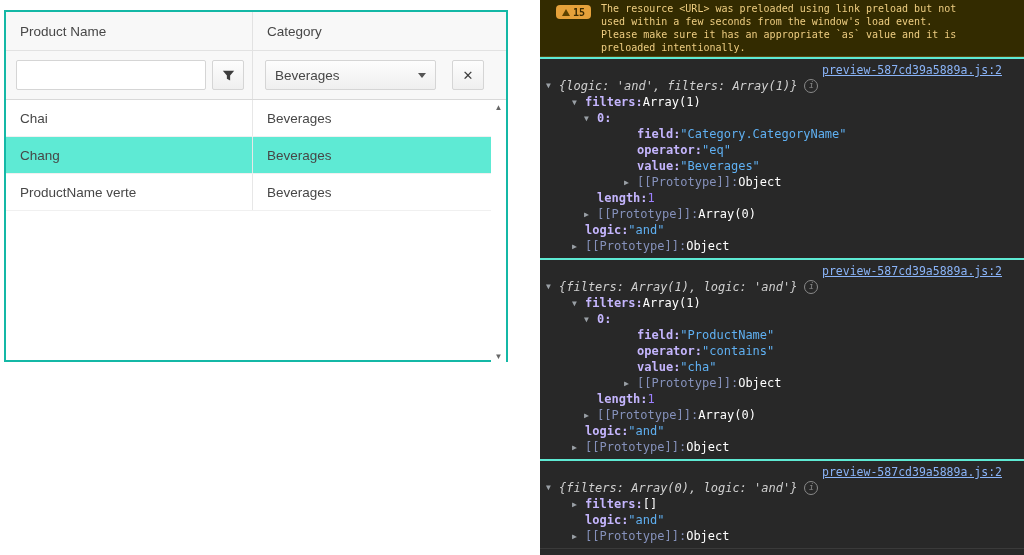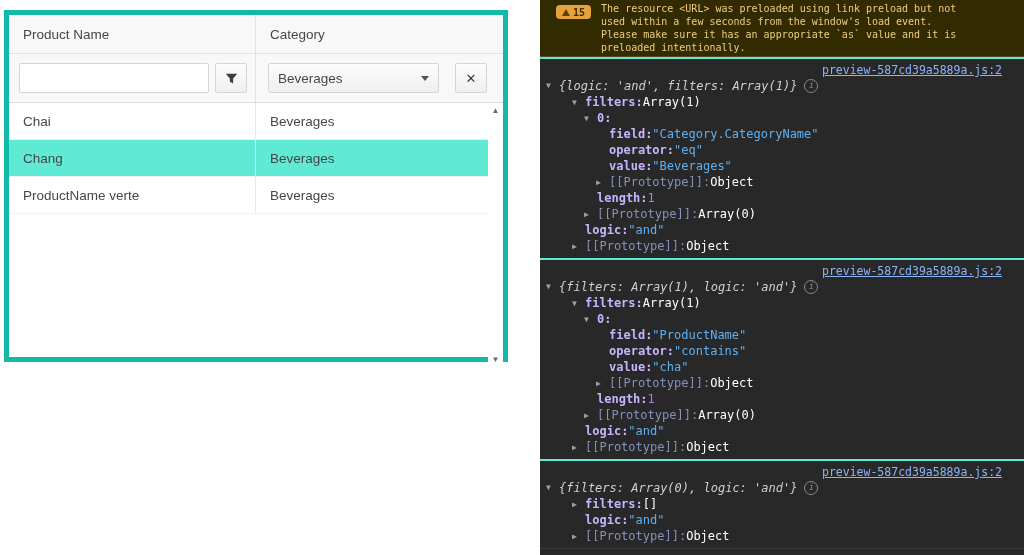--- a/index.html
+++ b/index.html
@@ -1,19 +1,19 @@
 <!DOCTYPE html>
 <html><head>
 <meta charset="utf-8">
 <style>
   html,body{margin:0;padding:0;background:#fff}
   .app{position:relative;width:1024px;height:555px;overflow:hidden;background:#fff}
 
   
-  .grid{position:absolute;left:4px;top:10px;width:504px;height:352px;border:5px solid #14b8a6;
+  .grid{position:absolute;left:4px;top:10px;width:504px;height:352px;border:2px solid #14b8a6;
         background:#fff;font-family:"Liberation Sans",sans-serif;font-size:13.5px;color:#474747;box-sizing:border-box}
   .grid-header{display:flex;height:38px;background:#f8f8f8;border-bottom:1px solid #e2e2e2}
   .hcell{display:flex;align-items:center;padding-left:14px;box-sizing:border-box}
   .hcell.c1{width:246px}
   .hcell.c2{flex:1;border-left:1px solid #e2e2e2}
   .filter-row{display:flex;height:48px;background:#f8f8f8;border-bottom:1px solid #d9d9d9}
   .fcell{display:flex;align-items:center;box-sizing:border-box}
   .fcell.c1{width:246px;padding-left:10px;gap:6px}
   .fcell.c2{flex:1;border-left:1px solid #e2e2e2;padding-left:12px;gap:16px}
   .filter-input{width:190px;height:30px;border:1px solid #d5d5d5;border-radius:2px;background:#fff;
@@ -46,21 +46,21 @@
   .warn-tri{width:0;height:0;border-left:4px solid transparent;border-right:4px solid transparent;border-bottom:7px solid #5d4200}
   .warn-text{white-space:pre-line;font-size:10px;line-height:13px}
   .entry{border-top:2px solid #5eead4;padding:2px 0 4px 0}
   .link-row{text-align:right;padding:2px 22px 0 0;line-height:14px}
   .src-link{color:#8ab4f8;text-decoration:underline;font-size:11.5px;cursor:pointer}
   .preview-row{padding-left:6px;height:17px;display:flex;align-items:center}
   .preview-text{font-style:italic;color:#d0d0d0}
   .info-icon{display:inline-block;width:12px;height:12px;border:1px solid #8a8a8a;border-radius:50%;
         color:#8a8a8a;font-size:9px;line-height:11px;text-align:center;font-style:italic;margin-left:7px;flex:none}
   .crow{height:16px;display:flex;align-items:center}
-  .lvl1{padding-left:32px}.lvl2{padding-left:44px}.lvl3{padding-left:56px}
+  .lvl1{padding-left:32px}.lvl2{padding-left:44px}.lvl3{padding-left:84px}
   .tri{width:13px;flex:none;color:#9aa0a6;font-size:8px}
   .ckey{color:#c4b5fd;font-weight:bold}
   .ckey::after{content:": "}
   .cval{white-space:pre}
   .v-str{color:#5fb0f2}
   .v-num{color:#9d80ff}
   .v-obj{color:#ffffff}
   .dim .ckey{color:#8591bb;font-weight:normal}
   .prompt-row{border-top:1px solid #3a3a3a;padding:3px 0 0 9px}
   .chev{color:#5c9dff;font-weight:bold;font-size:13px}

